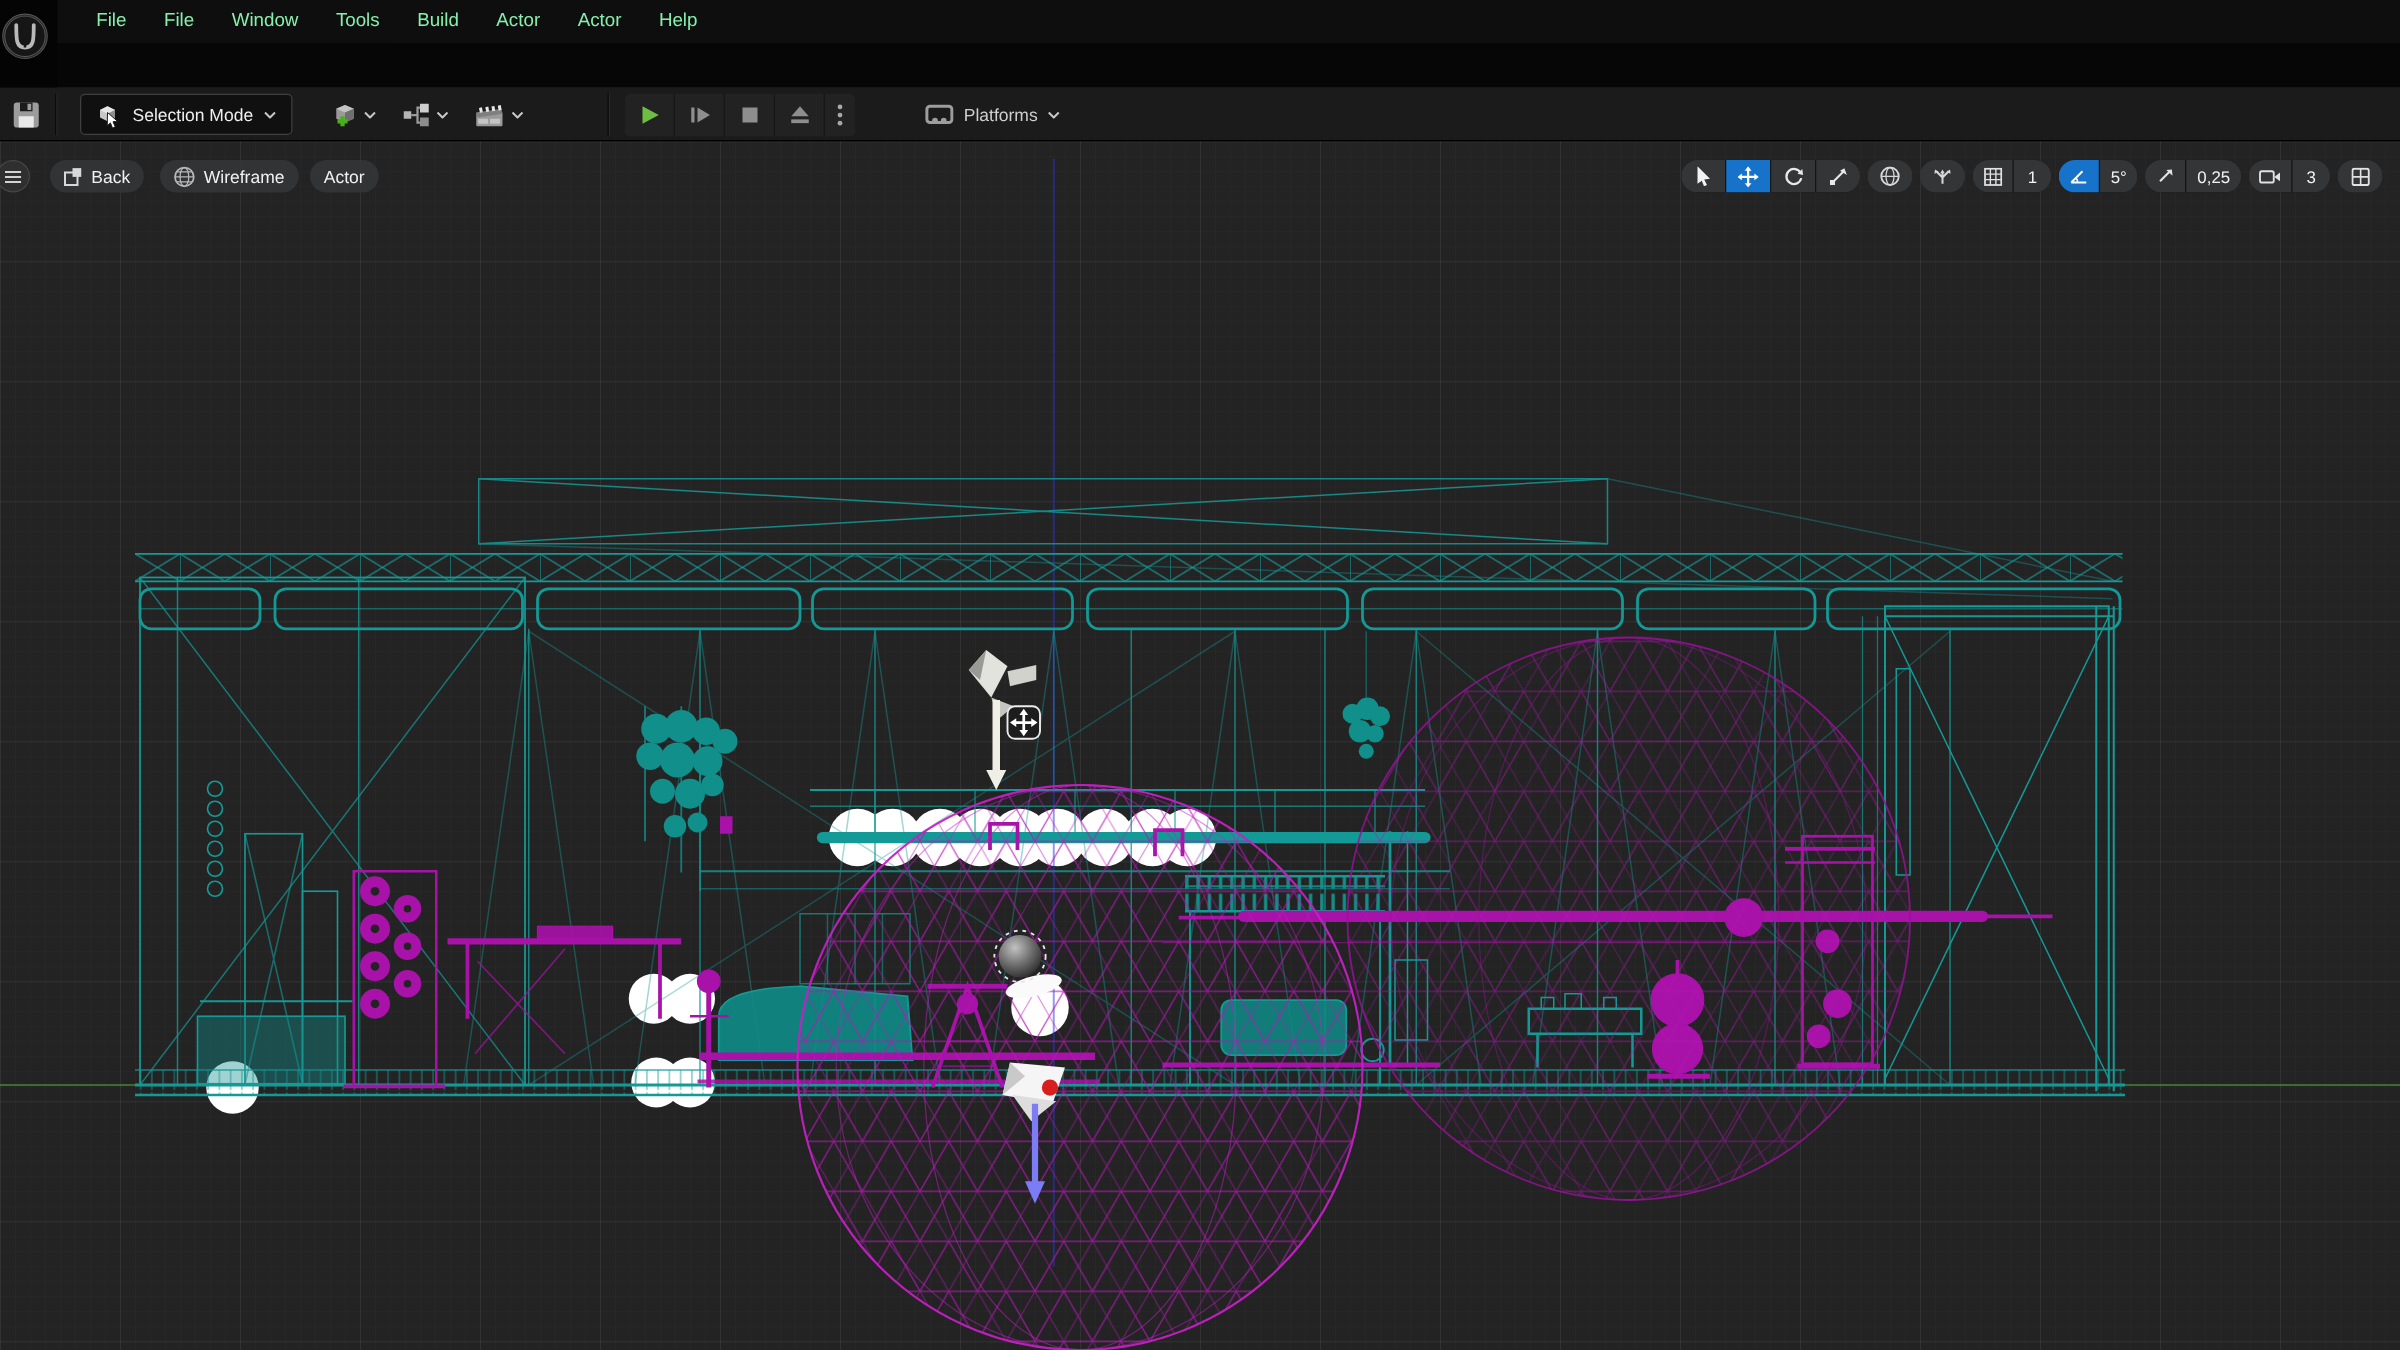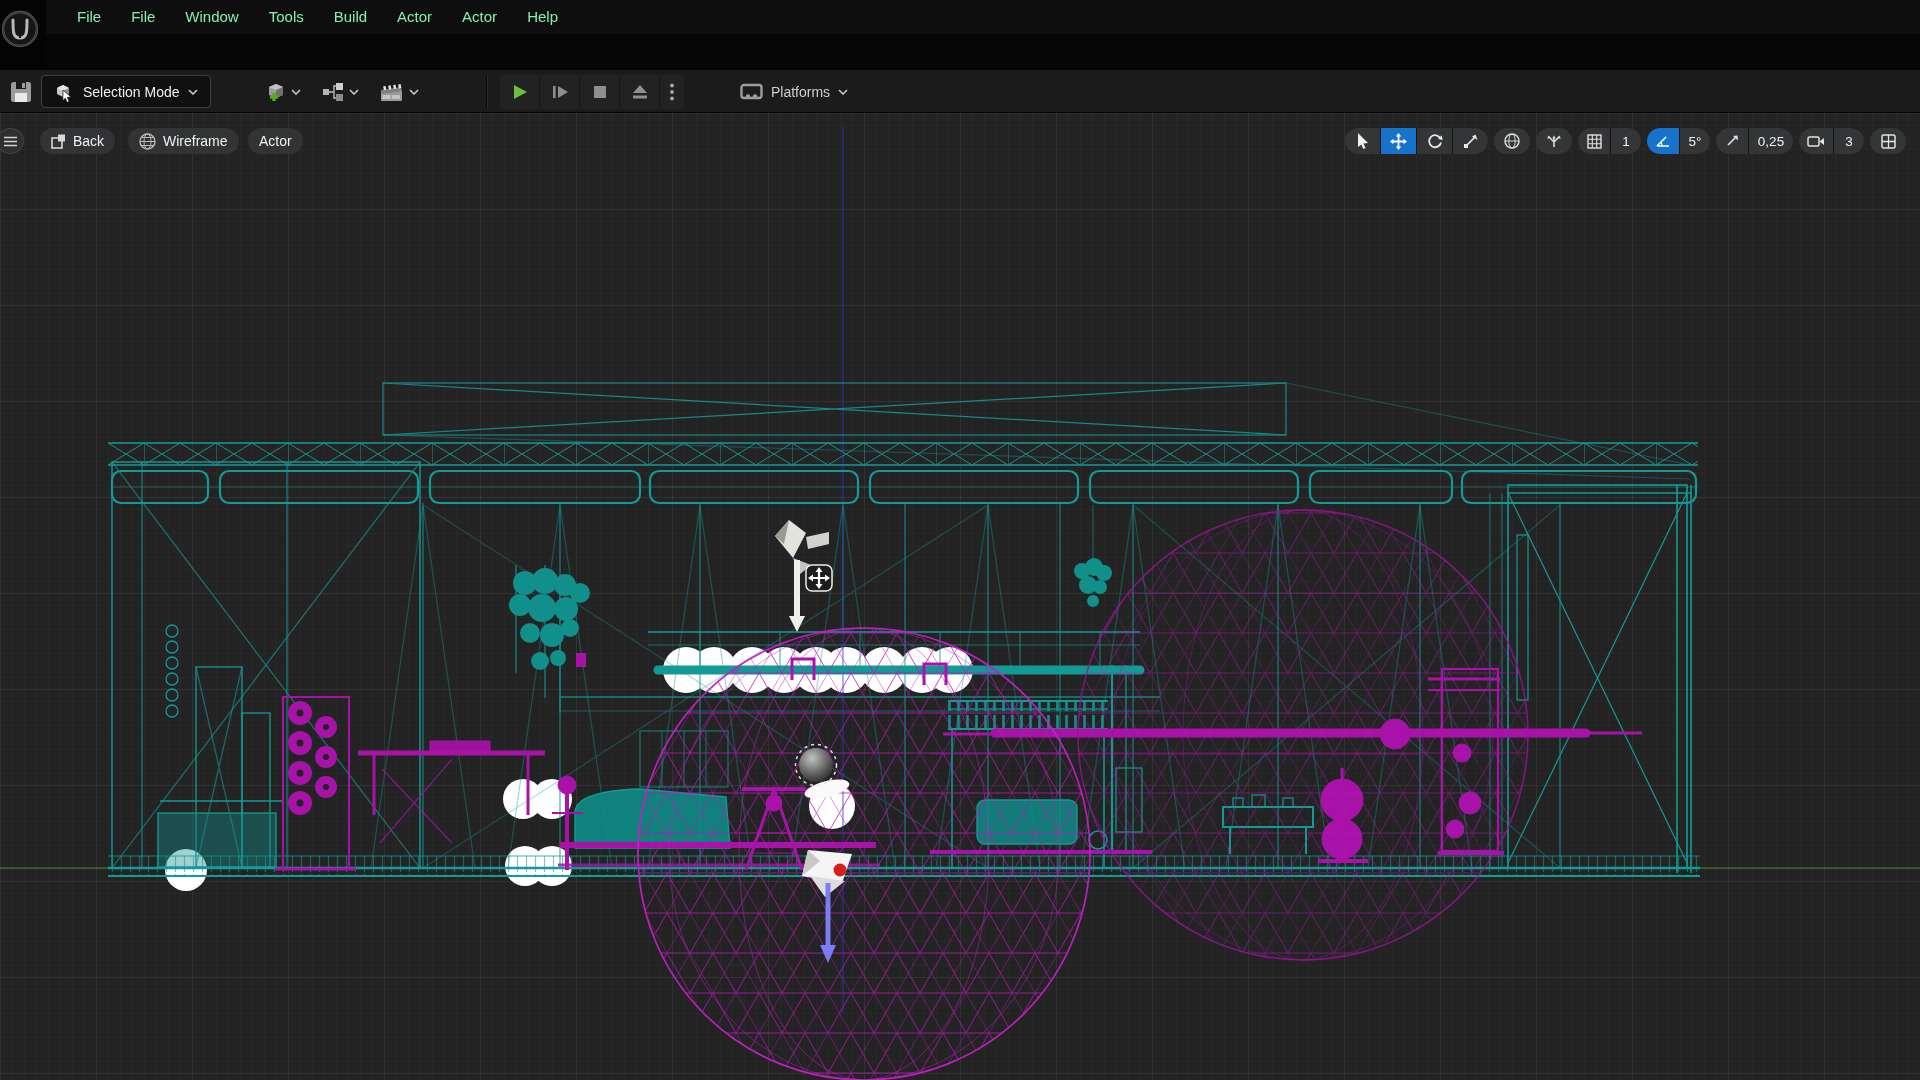--- a/index.html
+++ b/index.html
@@ -14,21 +14,21 @@
   .tabstrip { position:absolute; left:0; top:34px; width:1920px; height:36px; background:#060607; z-index:20; }
   .logo-col { position:absolute; left:0; top:0; width:46px; height:70px; background:#040404; z-index:21; }
   .tab-active { position:absolute; left:56px; top:0; height:36px; width:254px; background:#1b1b1c;
     border-radius:7px 7px 0 0; display:flex; align-items:center; gap:9px; padding:0 16px;
     color:#eaeaea; font-size:15px; }
   .toolbar { position:absolute; left:0; top:70px; width:1920px; height:43px; background:#1b1b1c;
     border-bottom:1px solid #000; z-index:20; }
   .tb-sep { position:absolute; top:5px; width:1px; height:33px; background:#0a0a0a; box-shadow:1px 0 0 #2b2b2b; }
   .tb-btn { position:absolute; top:5px; height:33px; display:flex; align-items:center; gap:5px;
     padding:0 6px; border-radius:4px; color:#d6d6d6; }
-  .selmode { position:absolute; left:41px; top:5px; height:33px; display:flex; align-items:center; gap:8px;
+  .selmode { position:absolute; left:64px; top:5px; height:33px; display:flex; align-items:center; gap:8px;
     padding:0 12px; background:#101011; border:1px solid #3f3f40; border-radius:4px;
     color:#efefef; font-size:14px; }
   .playgroup { position:absolute; left:500px; top:5px; height:34px; background:#222223;
     border-radius:4px; display:flex; align-items:stretch; overflow:hidden; }
   .playcell { display:flex; align-items:center; justify-content:center; width:40px; border-right:1px solid #161617; }
   .playcell:last-child { border-right:none; width:24px; }
   .platforms { position:absolute; left:732px; top:5px; height:33px; display:flex; align-items:center; gap:8px;
     padding:0 8px; color:#cfcfcf; font-size:14px; border-radius:4px; }
 
   

